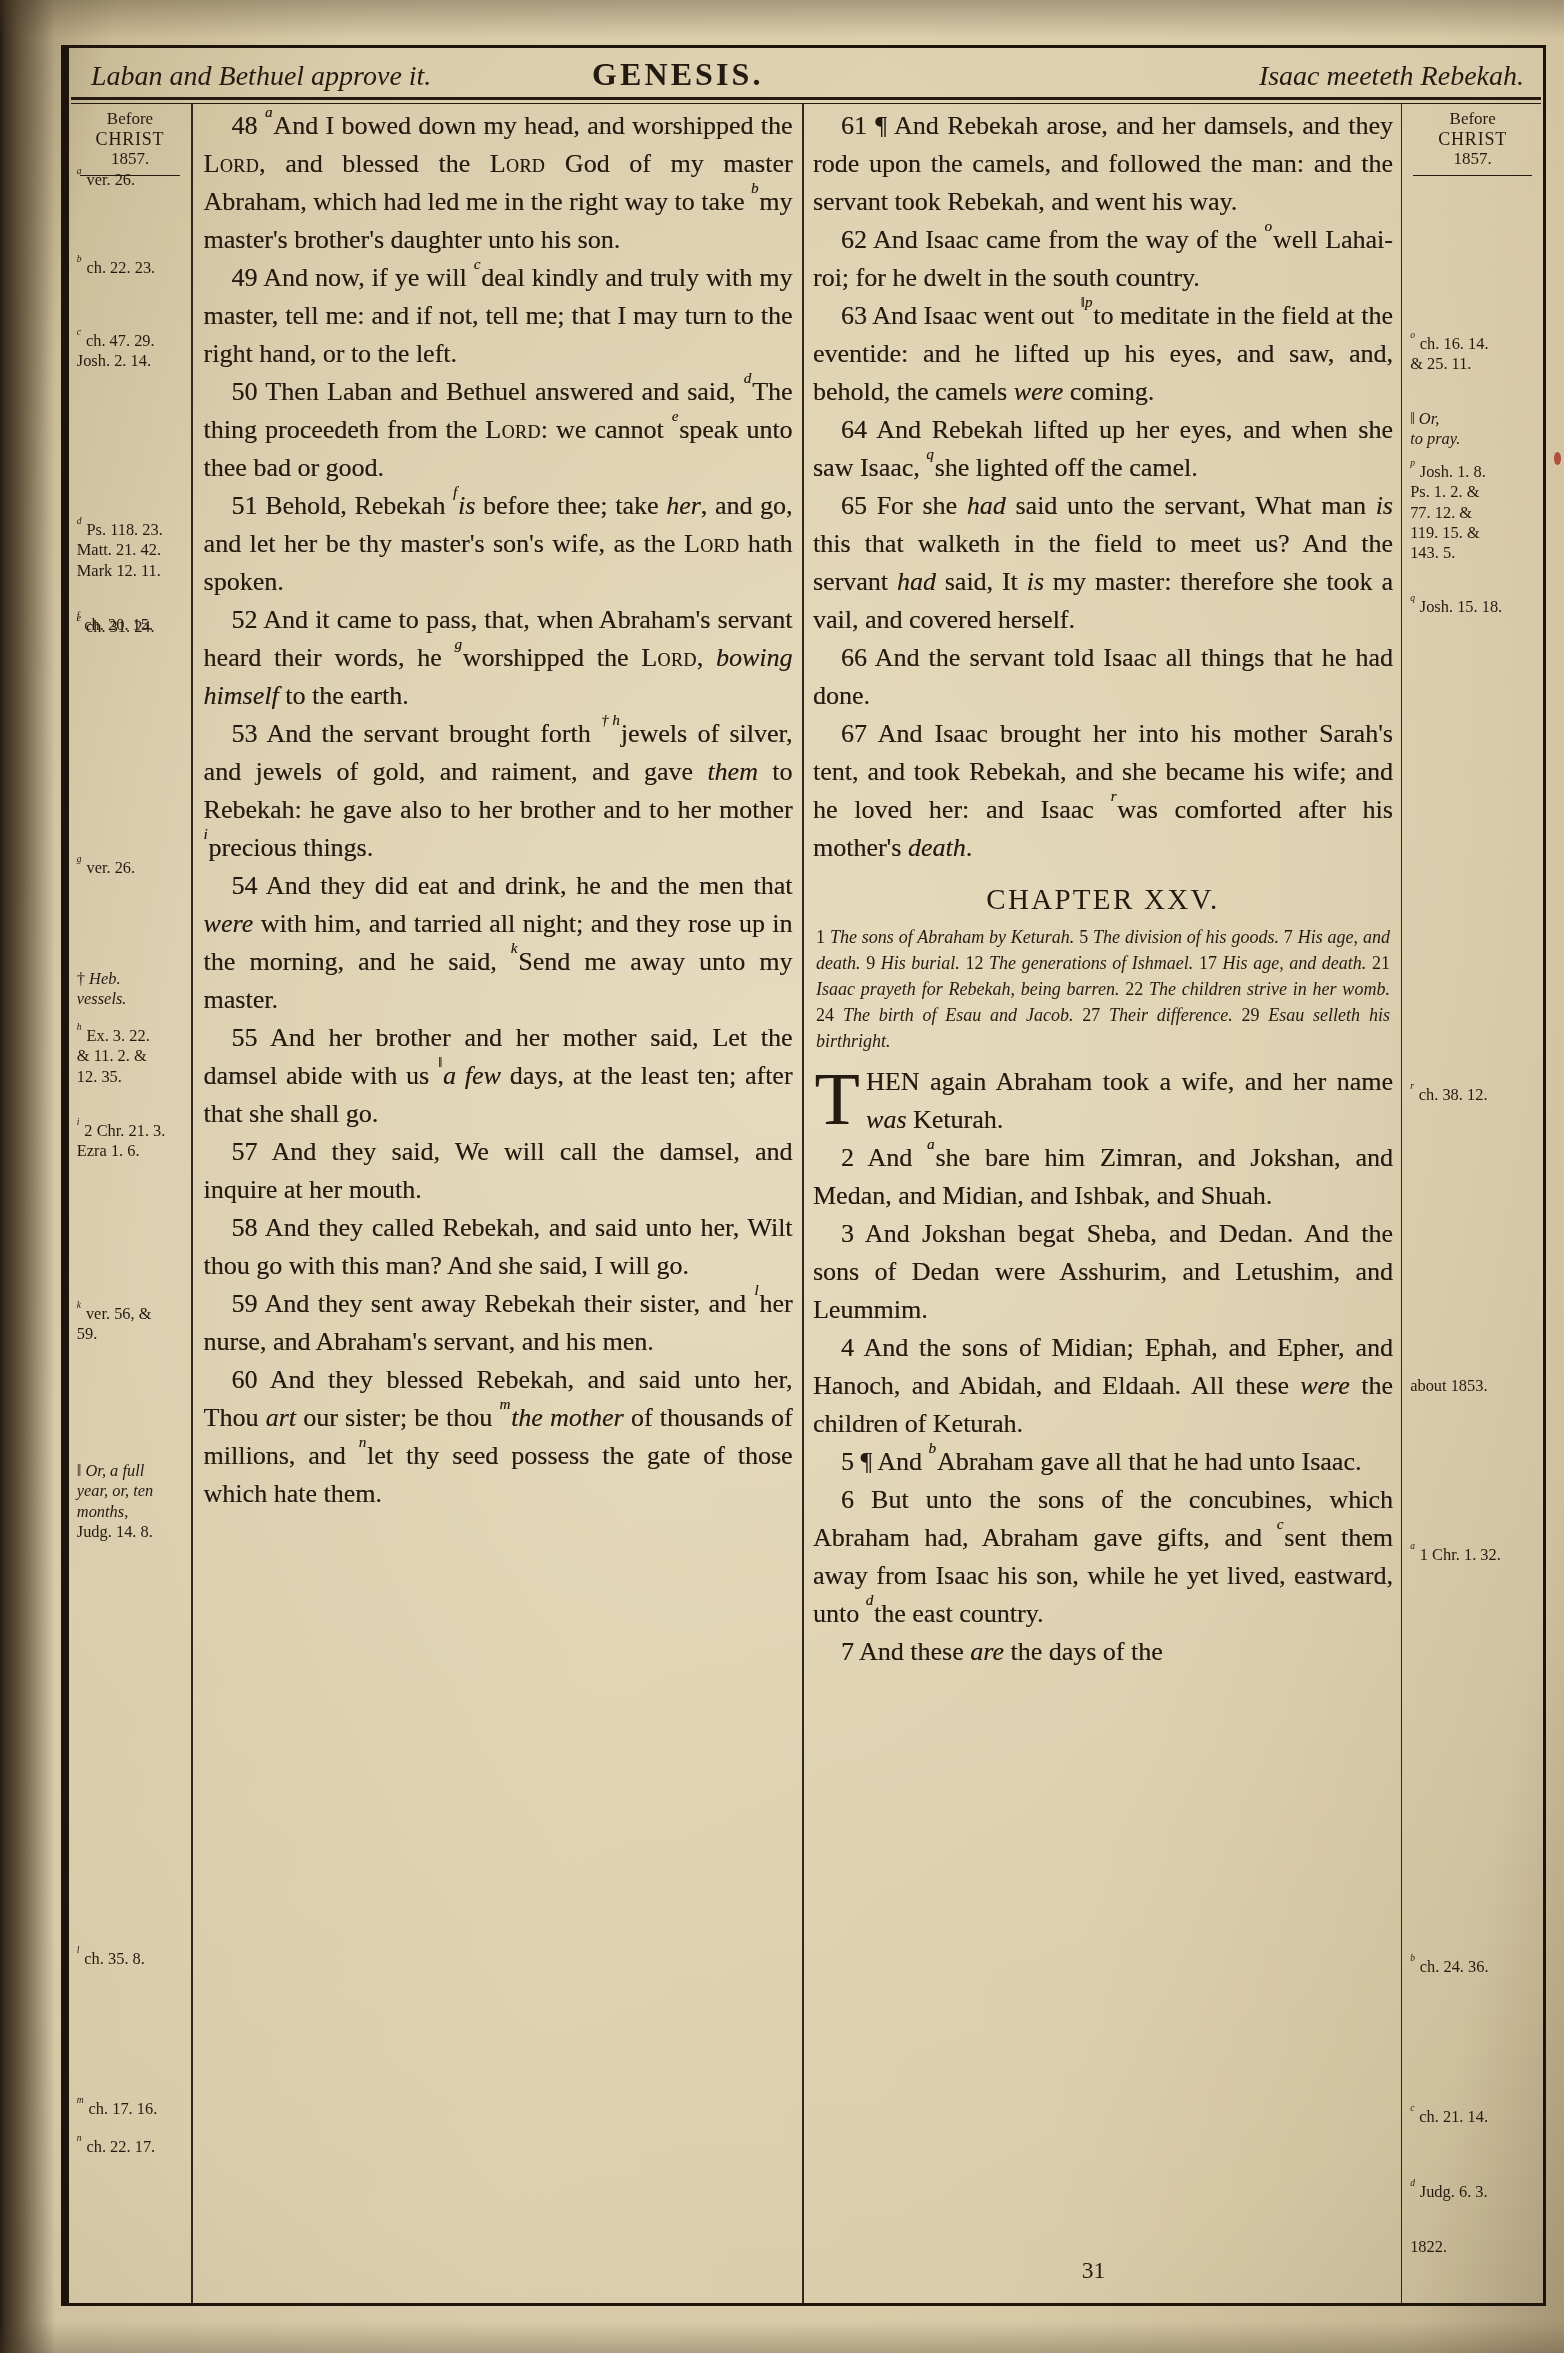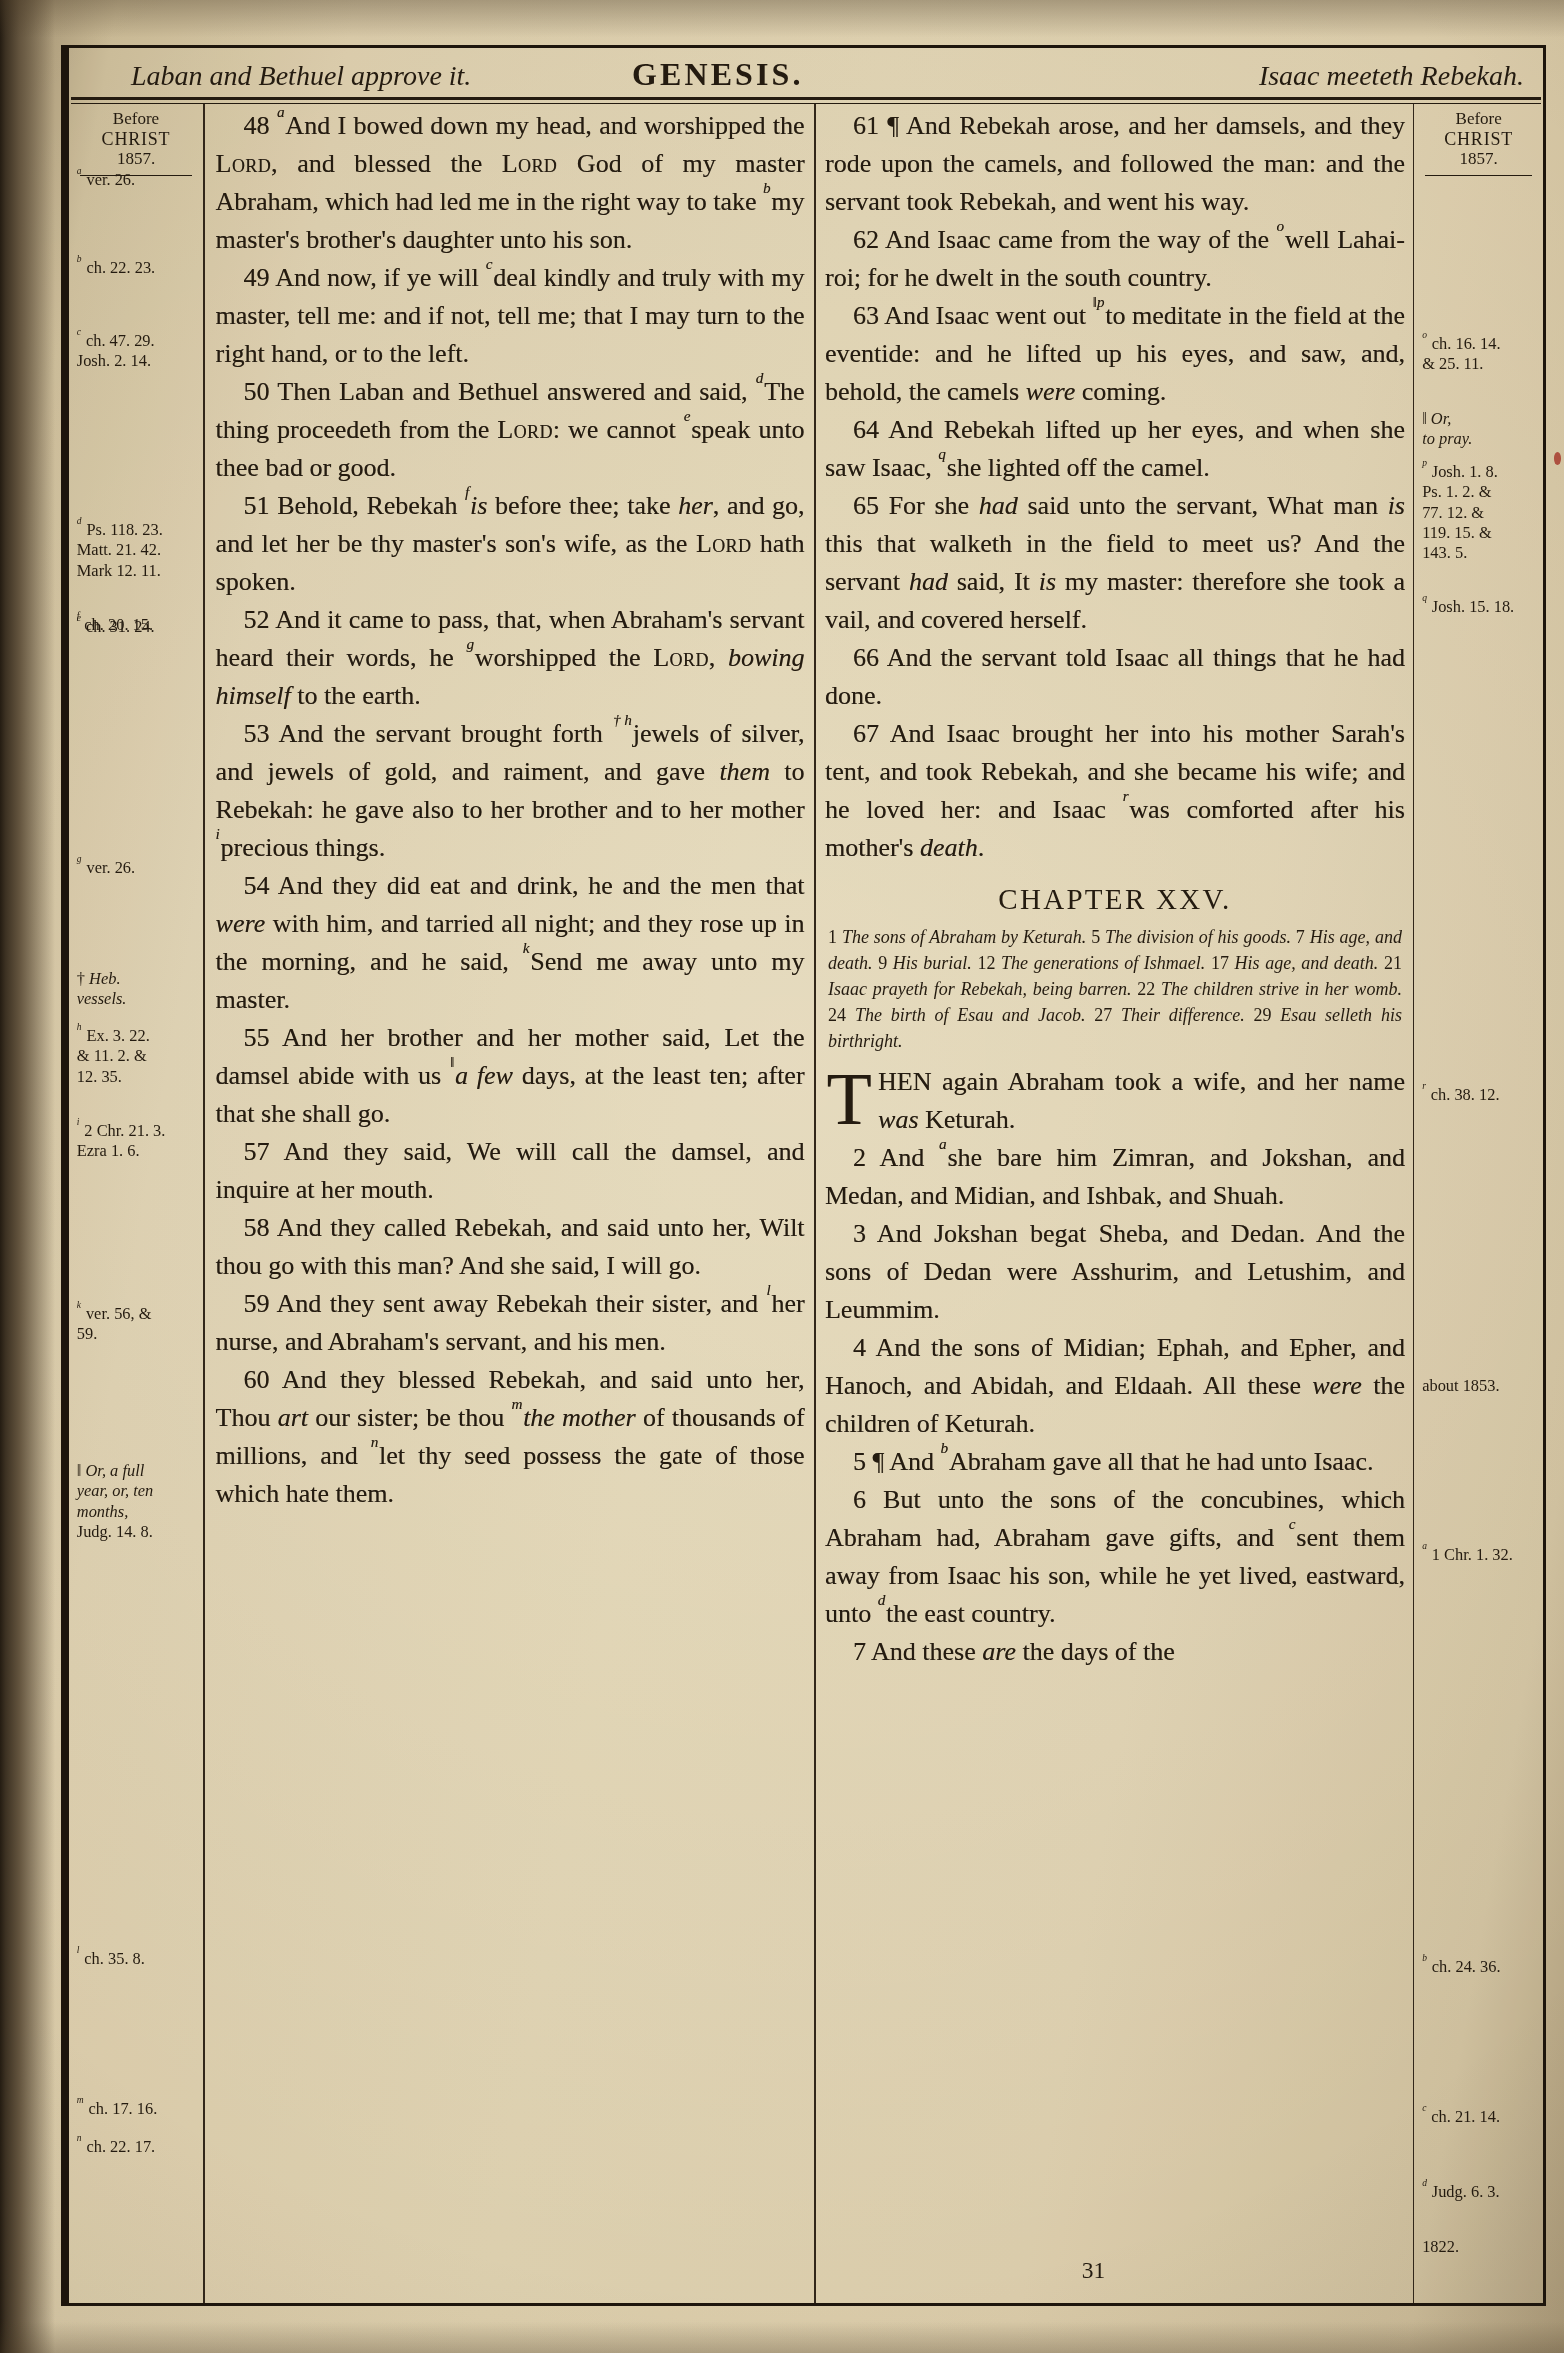--- a/index.html
+++ b/index.html
@@ -18,28 +18,28 @@
   .bottom-shade{position:absolute;left:0;bottom:0;right:0;height:36px;
     background:linear-gradient(0deg,rgba(70,55,35,0.30),rgba(70,55,35,0) 90%);}
   .fleck{position:absolute;right:3.9px;top:452px;width:7px;height:12.5px;border-radius:50%;
     background:#a63b2e;opacity:.85;}
   .plate{
     position:absolute;left:61px;top:45px;width:1485px;height:2261px;box-sizing:border-box;
     border:3.1px solid #1d150c;border-left-width:8.6px;
     display:flex;flex-direction:column;
     background:rgba(255,252,240,0.05);
   }
-  .header{display:flex;align-items:baseline;padding:7.8px 19px 1.6px 22px;height:38px;margin-left:40px;}
+  .header{display:flex;align-items:baseline;padding:7.8px 19px 1.6px 22px;height:38px;}
   .rh-left,.rh-right{font-style:italic;font-size:28px;width:501px;white-space:nowrap;}
   .rh-right{text-align:right;}
   .rh-center{flex:1;text-align:left;font-size:32px;font-weight:bold;letter-spacing:3.1px;}
   .double-rule{height:3.1px;border-top:3.1px solid #241b10;border-bottom:1.6px solid #241b10;margin:1.6px 1.6px 0 1.6px;}
   .main{position:relative;flex:1;display:flex;overflow:hidden;}
   .vrule{width:1.6px;background:#32271a;}
-  .margin-col{width:134px;position:relative;font-size:16.4px;line-height:20.3px;overflow:hidden;}
+  .margin-col{width:122px;position:relative;font-size:16.4px;line-height:20.3px;overflow:hidden;}
   .right-margin{width:142px;flex:1;}
   .bc{padding-top:4.7px;text-align:center;}
   .bc1{font-size:17px;}
   .bc2{font-size:18px;letter-spacing:0.8px;}
   .bc3{font-size:17px;}
   .bc-rule{border-top:1.6px solid #241b10;margin:5.5px 11px 0 11px;}
   .mnote{position:absolute;left:7.8px;right:3.1px;font-size:16.4px;line-height:20.3px;}
   .mnote sup{font-style:italic;}
   .text-col{width:589px;padding:3.1px 9.4px 0 11px;box-sizing:content-box;font-size:26px;line-height:38px;overflow:hidden;}
   .text-col.right{width:580px;padding:3.1px 7.8px 0 9.4px;}

